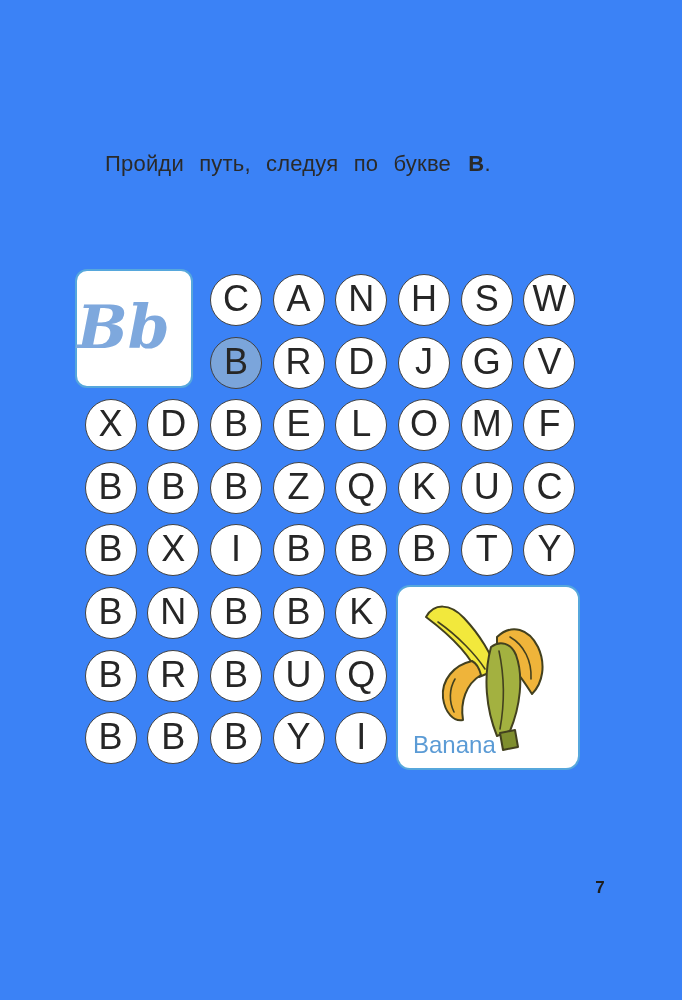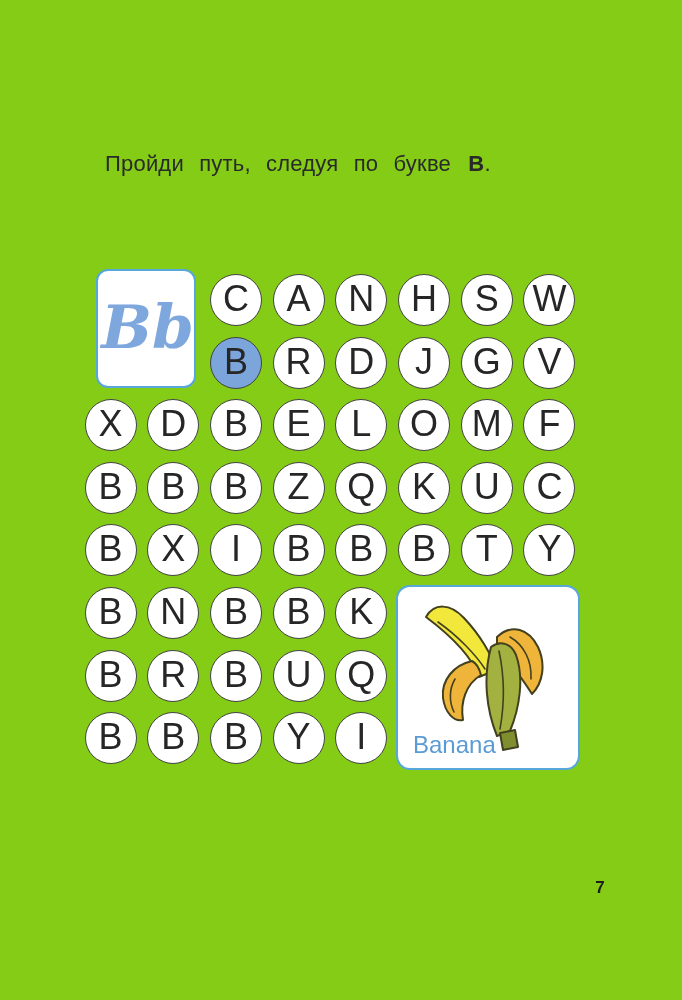--- a/index.html
+++ b/index.html
@@ -1,20 +1,20 @@
 <!DOCTYPE html>
 <html style="--highlight: #7ba5db; --boxborder: #56a7dc; --bbtext: #7ea8dd; --bananatext: #5b9bd5;"><head>
 <meta charset="utf-8">
 <style>
   html, body { margin: 0; padding: 0; background: #ffffff; }
   .page {
     position: relative;
     width: 682px;
     height: 1000px;
-    background: #84cc16;
+    background: #3b82f6;
     font-family: "Liberation Sans", sans-serif;
     overflow: hidden;
   }
   .title {
     position: absolute;
     left: 105px;
     top: 151px;
     font-size: 22px;
     color: #2a2a2a;
     word-spacing: 9px;
@@ -34,29 +34,29 @@
     align-items: center;
     justify-content: center;
     font-size: 36px;
     line-height: 1;
     color: #262626;
     padding-bottom: 2px;
   }
   .cell.highlighted { background: var(--highlight, #7ba5db); }
   .bb-box {
     position: absolute;
-    left: 96px; top: 269px;
-    width: 100px; height: 119px;
+    left: 75px; top: 269px;
+    width: 118px; height: 119px;
     box-sizing: border-box;
     border: 2px solid var(--boxborder, #56a7dc);
     border-radius: 12px;
     background: #ffffff;
     display: flex;
     align-items: center;
-    justify-content: flex-end;
+    justify-content: flex-start;
   }
   .bb-label {
     font-family: "DejaVu Serif", serif;
     font-style: italic;
     font-weight: bold;
     font-size: 60px;
     color: var(--bbtext, #7ea8dd);
     transform: translateY(-2px);
   }
   .banana-box {

